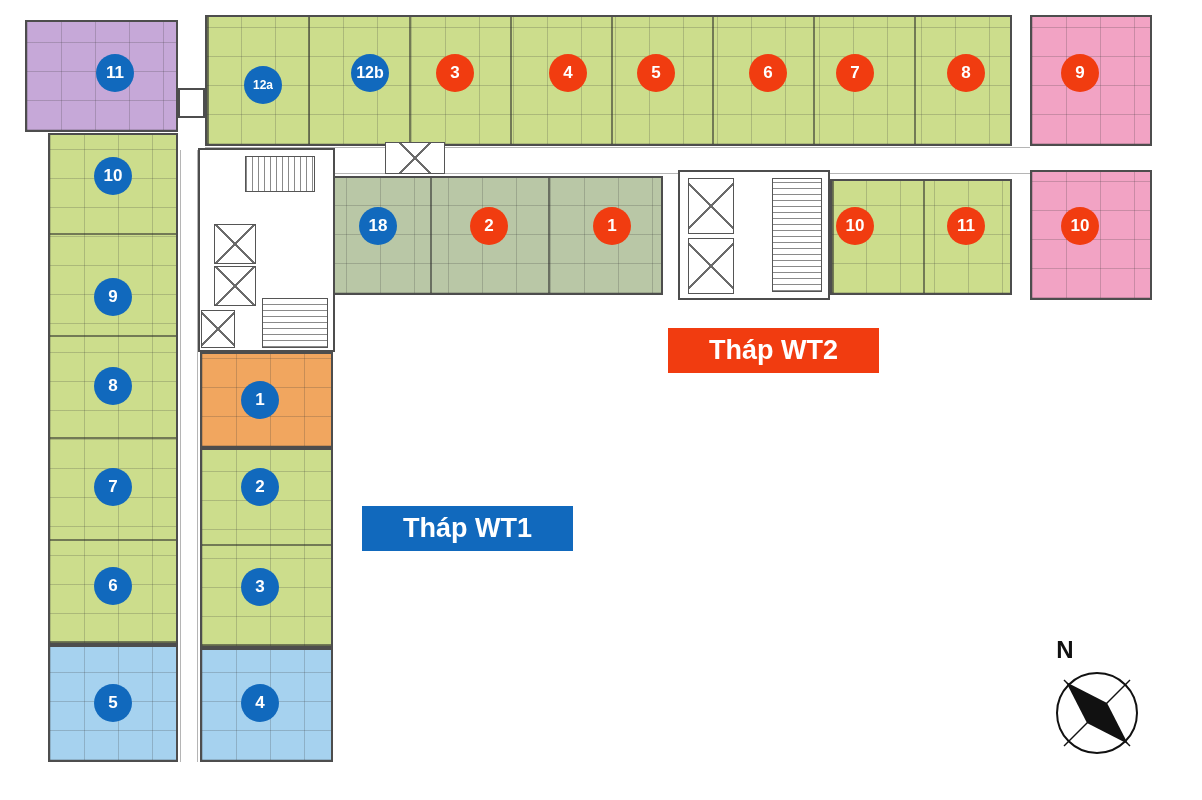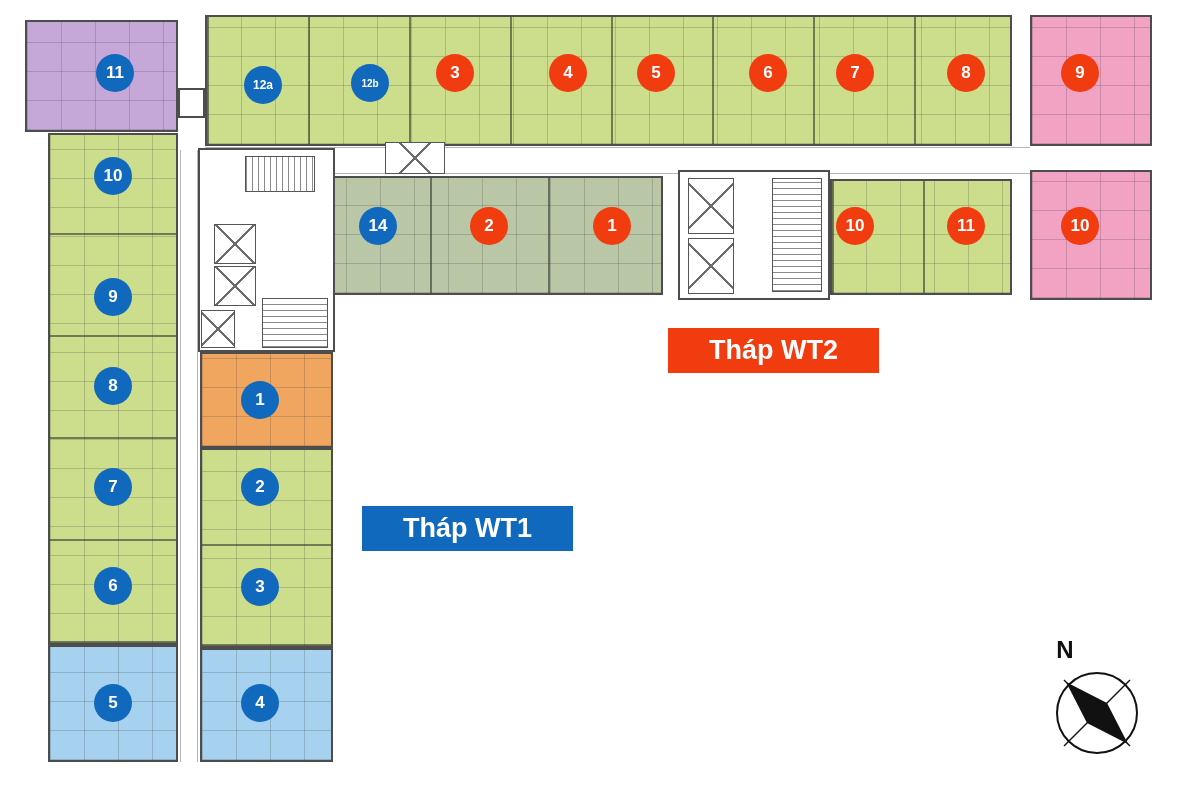--- a/index.html
+++ b/index.html
@@ -105,29 +105,29 @@
   <div class="elev" style="left:201px;top:310px;width:34px;height:38px"></div>
 
   <div class="elev" style="left:688px;top:178px;width:46px;height:56px"></div>
   <div class="elev" style="left:688px;top:238px;width:46px;height:56px"></div>
   <div class="stairs" style="left:772px;top:178px;width:50px;height:114px"></div>
   <div class="elev" style="left:385px;top:142px;width:60px;height:32px"></div>
 
   <div id="markers">
       <div class="marker blue" style="left: 96px; top: 54px;">11</div>
       <div class="marker blue" style="left: 244px; top: 66px; font-size: 12px;">12a</div>
-      <div class="marker blue" style="left: 351px; top: 64px; font-size: 10px;">12b</div>
+      <div class="marker blue" style="left: 351px; top: 54px; font-size: 16px;">12b</div>
       <div class="marker red" style="left: 436px; top: 54px;">3</div>
       <div class="marker red" style="left: 549px; top: 54px;">4</div>
       <div class="marker red" style="left: 637px; top: 54px;">5</div>
       <div class="marker red" style="left: 749px; top: 54px;">6</div>
       <div class="marker red" style="left: 836px; top: 54px;">7</div>
       <div class="marker red" style="left: 947px; top: 54px;">8</div>
       <div class="marker red" style="left: 1061px; top: 54px;">9</div>
-      <div class="marker blue" style="left: 359px; top: 207px;">14</div>
+      <div class="marker blue" style="left: 359px; top: 207px;">18</div>
       <div class="marker red" style="left: 470px; top: 207px;">2</div>
       <div class="marker red" style="left: 593px; top: 207px;">1</div>
       <div class="marker red" style="left: 836px; top: 207px;">10</div>
       <div class="marker red" style="left: 947px; top: 207px;">11</div>
       <div class="marker red" style="left: 1061px; top: 207px;">10</div>
       <div class="marker blue" style="left: 94px; top: 157px;">10</div>
       <div class="marker blue" style="left: 94px; top: 278px;">9</div>
       <div class="marker blue" style="left: 94px; top: 367px;">8</div>
       <div class="marker blue" style="left: 94px; top: 468px;">7</div>
       <div class="marker blue" style="left: 94px; top: 567px;">6</div>

